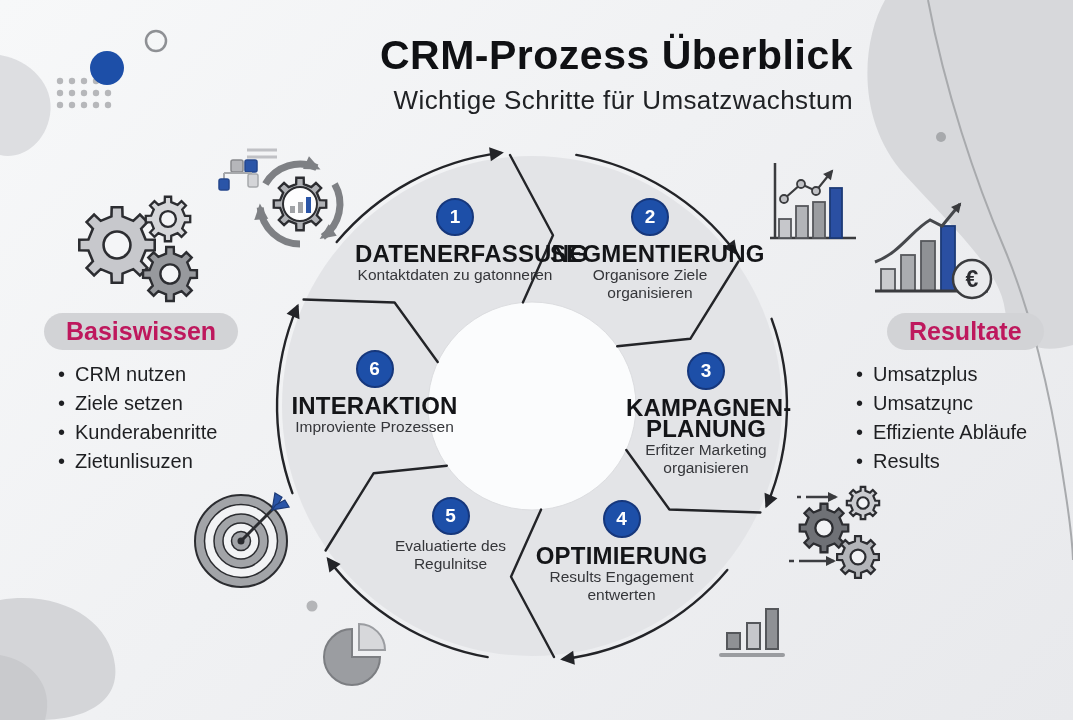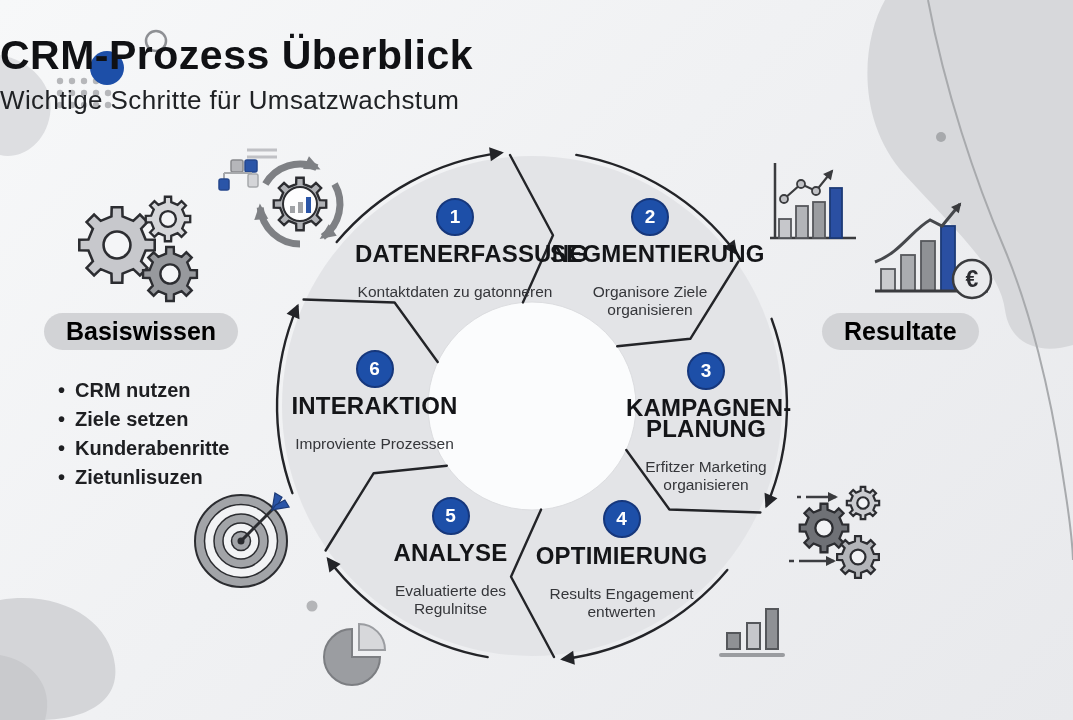--- a/index.html
+++ b/index.html
@@ -2,33 +2,33 @@
 <html><head>
 <meta charset="utf-8">
 <style>
   html,body{margin:0;padding:0;background:#e9eaec;}
   .canvas{
     position:relative;width:1073px;height:720px;overflow:hidden;
     background:linear-gradient(135deg,#f7f8f9 0%,#f0f1f3 45%,#e8e9ec 100%);
     font-family:"Liberation Sans",sans-serif;color:#17181a;
   }
   .bg{position:absolute;left:0;top:0;width:1073px;height:720px;}
-  .hdr{position:absolute;left:0;top:0;width:853px;text-align:left;}
+  .hdr{position:absolute;left:0;top:0;width:853px;text-align:right;}
   .title{margin:0;padding-top:32px;font-size:41px;font-weight:700;letter-spacing:.5px;color:#101114;}
   .subtitle{margin:6px 0 0 0;font-size:26px;font-weight:400;letter-spacing:.4px;color:#202225;}
   .pill{position:absolute;background:#d2d3d6;border-radius:26px;padding:4px 22px;
-        font-size:25px;font-weight:700;color:#000000;}
+        font-size:25px;font-weight:700;color:#be185d;}
   .bullets{position:absolute;margin:0;padding:0;list-style:none;font-size:20px;line-height:29px;color:#1e1f22;}
   .bullets li{display:flex;align-items:baseline;}
   .bullets li::before{content:"•";margin-right:10px;font-size:20px;color:#1e1f22;}
   .step{position:absolute;text-align:center;}
   .badge{width:34px;height:34px;margin:0 auto;border-radius:50%;background:#1d4fa8;
          border:2px solid #16377c;color:#ffffff;font-weight:700;font-size:19px;line-height:33px;box-sizing:content-box;}
   .step-title{margin-top:7px;font-weight:700;font-size:24px;line-height:21px;letter-spacing:.2px;color:#141518;}
-  .step-desc{margin-top:19px;font-size:15.5px;line-height:18px;color:#35363a;}
+  .step-desc{margin-top:2px;font-size:15.5px;line-height:18px;color:#35363a;}
 </style>
 </head>
 <body>
 
 <div class="canvas">
 
   <svg class="bg" viewBox="0 0 1073 720">
     <defs>
       <marker id="ah" markerUnits="userSpaceOnUse" markerWidth="16" markerHeight="16" refX="12" refY="8" orient="auto">
         <path d="M1,1 L15,8 L1,15 Z" fill="#232428"></path>
@@ -201,36 +201,50 @@
       <path d="M721,655 H783" stroke="#9a9ca0" stroke-width="4" stroke-linecap="round"></path>
     </g>
   </svg>
 
   <div class="hdr">
     <h1 class="title">CRM-Prozess Überblick</h1>
     <p class="subtitle">Wichtige Schritte für Umsatzwachstum</p>
   </div>
 
   <div class="pill" style="left:44px;top:313px;">Basiswissen</div>
-  <ul class="bullets" style="left:58px;top:376px;width:230px;font-weight:bold;">
+  <ul class="bullets" style="left:58px;top:360px;width:230px;">
     <li>
         <span>CRM nutzen</span>
       </li>
     <li>
         <span>Ziele setzen</span>
       </li>
     <li>
         <span>Kunderabenritte</span>
       </li>
     <li>
         <span>Zietunlisuzen</span>
       </li>
   </ul>
 
-  <div class="pill" style="left:822px;top:313px;">Resultate</div>
+  <div class="pill" style="left:887px;top:313px;">Resultate</div>
+  <ul class="bullets" style="left:856px;top:360px;width:215px;">
+    <li>
+        <span>Umsatzplus</span>
+      </li>
+    <li>
+        <span>Umsatzųnc</span>
+      </li>
+    <li>
+        <span>Effiziente Abläufe</span>
+      </li>
+    <li>
+        <span>Results</span>
+      </li>
+  </ul>
 
   <div class="step" style="left:355px;top:198px;width:200px;">
     <div class="badge">1</div>
     <div class="step-title">DATENERFASSUNG</div>
     <div class="step-desc">Kontaktdaten zu gatonneren</div>
   </div>
   <div class="step" style="left:550px;top:198px;width:200px;">
     <div class="badge">2</div>
     <div class="step-title">SEGMENTIERUNG</div>
     <div class="step-desc">Organisore Ziele organisieren</div>
@@ -240,21 +254,20 @@
     <div class="step-title">KAMPAGNEN-PLANUNG</div>
     <div class="step-desc">Erfitzer Marketing organisieren</div>
   </div>
   <div class="step" style="left:524px;top:500px;width:195px;">
     <div class="badge">4</div>
     <div class="step-title">OPTIMIERUNG</div>
     <div class="step-desc">Results Engagement entwerten</div>
   </div>
   <div class="step" style="left:363px;top:497px;width:175px;">
     <div class="badge">5</div>
-    <div class="step-title">ANALYSE</div>
     <div class="step-desc">Evaluatierte des Regulnitse</div>
   </div>
   <div class="step" style="left:287px;top:350px;width:175px;">
     <div class="badge">6</div>
     <div class="step-title">INTERAKTION</div>
     <div class="step-desc">Improviente Prozessen</div>
   </div>
 
 </div>
 

